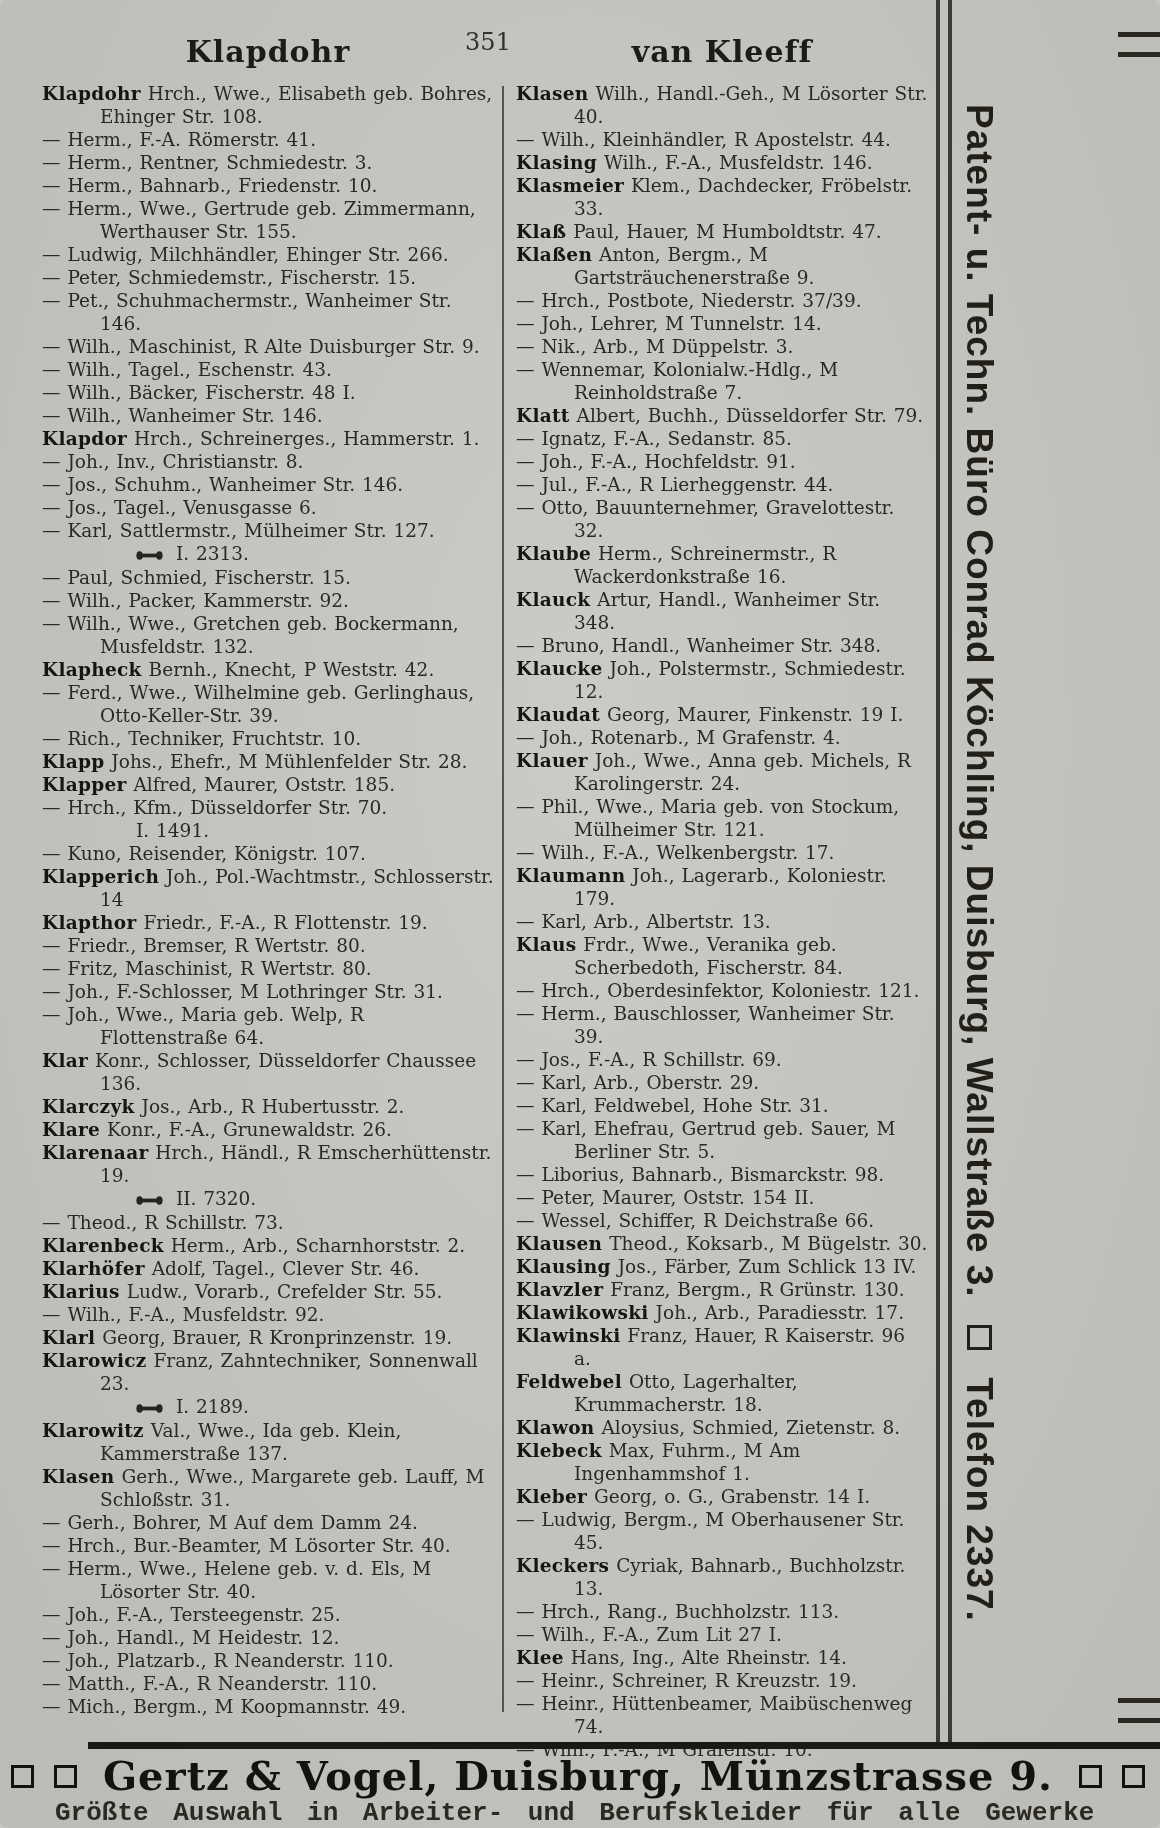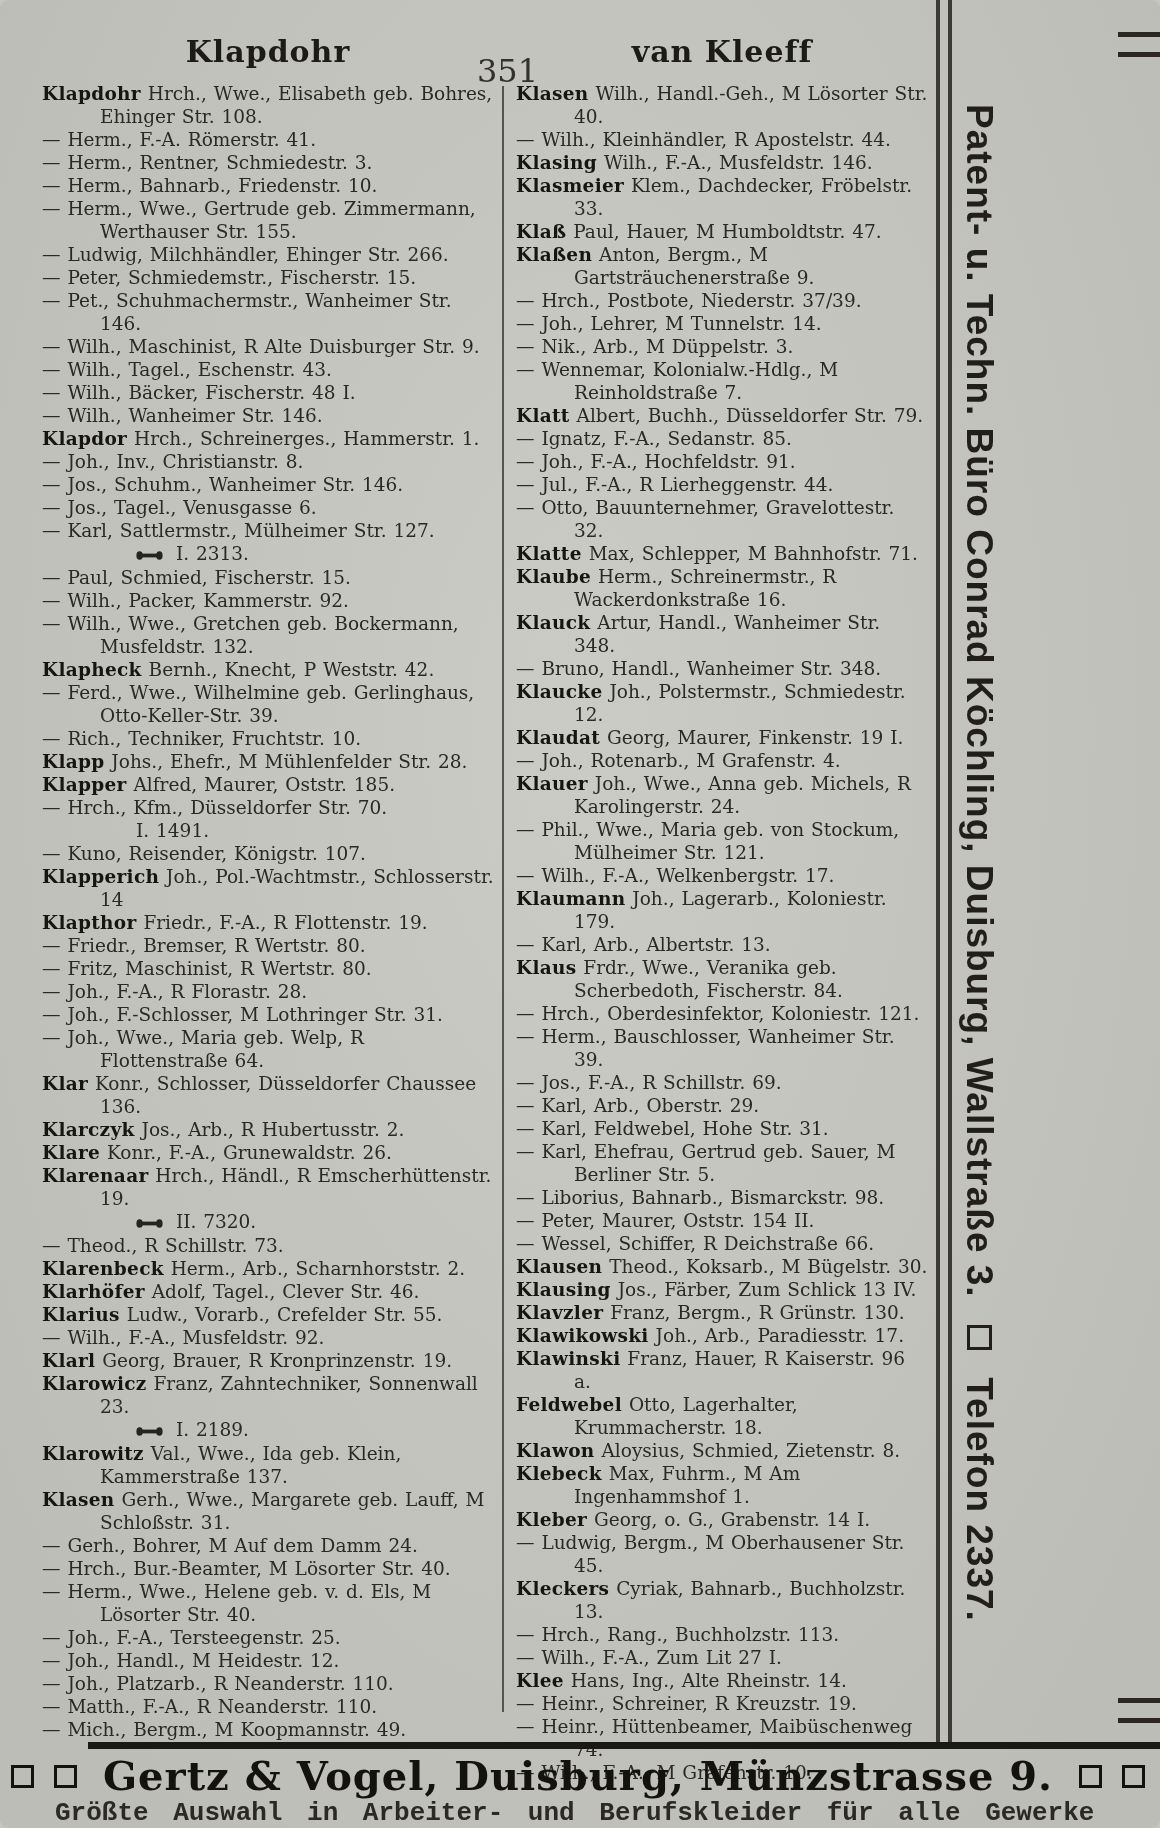--- a/index.html
+++ b/index.html
@@ -13,22 +13,22 @@
   }
   .page{position:absolute;inset:0;
     background:
       radial-gradient(ellipse at 50% 40%, rgba(255,255,255,0.08), rgba(0,0,0,0.05) 90%),
       #c6c7c1;
     border-radius: 9px;
   }
   
   .hdr-left{position:absolute;top:34px;left:42px;width:452px;text-align:center;
     font-weight:bold;font-size:30px;letter-spacing:1px;color:#1d1b15;}
-  .hdr-num{position:absolute;top:52px;left:438px;width:100px;text-align:right;
-    font-size:32px;color:#33312a;}
+  .hdr-num{position:absolute;top:28px;left:438px;width:100px;text-align:center;
+    font-size:24px;color:#33312a;}
   .hdr-right{position:absolute;top:34px;left:516px;width:412px;text-align:center;
     font-weight:bold;font-size:30px;letter-spacing:1px;color:#1d1b15;}
   
   .col{position:absolute;top:82px;font-size:18.5px;line-height:23px;}
   .col-left{left:42px;width:452px;}
   .col-right{left:516px;width:412px;}
   .divider{position:absolute;top:86px;left:502px;width:2px;height:1626px;background:#56544b;}
   .entry{padding-left:58px;text-indent:-58px;word-spacing:1px;}
   .entry.group{margin-top:0;}
   .entry .name{font-weight:bold;letter-spacing:0.3px;color:#17150f;}
@@ -100,21 +100,20 @@
       <div class="entry">— Ferd., Wwe., Wilhelmine geb. Gerlinghaus, Otto-Keller-Str. 39.</div>
       <div class="entry">— Rich., Techniker, Fruchtstr. 10.</div>
       <div class="entry group"><span class="name">Klapp</span> Johs., Ehefr., M Mühlenfelder Str. 28.</div>
       <div class="entry group"><span class="name">Klapper</span> Alfred, Maurer, Oststr. 185.</div>
       <div class="entry">— Hrch., Kfm., Düsseldorfer Str. 70.<div class="phone-line"> I. 1491.</div></div>
       <div class="entry">— Kuno, Reisender, Königstr. 107.</div>
       <div class="entry group"><span class="name">Klapperich</span> Joh., Pol.-Wachtmstr., Schlosserstr. 14</div>
       <div class="entry group"><span class="name">Klapthor</span> Friedr., F.-A., R Flottenstr. 19.</div>
       <div class="entry">— Friedr., Bremser, R Wertstr. 80.</div>
       <div class="entry">— Fritz, Maschinist, R Wertstr. 80.</div>
-      <div class="entry">— Joh., F.-A., R Florastr. 28.</div>
       <div class="entry">— Joh., F.-Schlosser, M Lothringer Str. 31.</div>
       <div class="entry">— Joh., Wwe., Maria geb. Welp, R Flottenstraße 64.</div>
       <div class="entry group"><span class="name">Klar</span> Konr., Schlosser, Düsseldorfer Chaussee 136.</div>
       <div class="entry group"><span class="name">Klarczyk</span> Jos., Arb., R Hubertusstr. 2.</div>
       <div class="entry group"><span class="name">Klare</span> Konr., F.-A., Grunewaldstr. 26.</div>
       <div class="entry group"><span class="name">Klarenaar</span> Hrch., Händl., R Emscherhüttenstr. 19.<div class="phone-line"><span class="phone-icon"><svg width="27" height="11" viewBox="0 0 27 11">
               <rect x="3" y="3.6" width="21" height="3.8" fill="#26241e"></rect>
               <ellipse cx="3.6" cy="5.5" rx="3.2" ry="4.3" fill="#26241e"></ellipse>
               <ellipse cx="23.4" cy="5.5" rx="3.2" ry="4.3" fill="#26241e"></ellipse>
             </svg></span> II. 7320.</div></div>
@@ -149,21 +148,20 @@
       <div class="entry group"><span class="name">Klaßen</span> Anton, Bergm., M Gartsträuchenerstraße 9.</div>
       <div class="entry">— Hrch., Postbote, Niederstr. 37/39.</div>
       <div class="entry">— Joh., Lehrer, M Tunnelstr. 14.</div>
       <div class="entry">— Nik., Arb., M Düppelstr. 3.</div>
       <div class="entry">— Wennemar, Kolonialw.-Hdlg., M Reinholdstraße 7.</div>
       <div class="entry group"><span class="name">Klatt</span> Albert, Buchh., Düsseldorfer Str. 79.</div>
       <div class="entry">— Ignatz, F.-A., Sedanstr. 85.</div>
       <div class="entry">— Joh., F.-A., Hochfeldstr. 91.</div>
       <div class="entry">— Jul., F.-A., R Lierheggenstr. 44.</div>
       <div class="entry">— Otto, Bauunternehmer, Gravelottestr. 32.</div>
-      <div class="entry group"><span class="name">Klatte</span> Max, Schlepper, M Bahnhofstr. 71.</div>
       <div class="entry group"><span class="name">Klaube</span> Herm., Schreinermstr., R Wackerdonkstraße 16.</div>
       <div class="entry group"><span class="name">Klauck</span> Artur, Handl., Wanheimer Str. 348.</div>
       <div class="entry">— Bruno, Handl., Wanheimer Str. 348.</div>
       <div class="entry group"><span class="name">Klaucke</span> Joh., Polstermstr., Schmiedestr. 12.</div>
       <div class="entry group"><span class="name">Klaudat</span> Georg, Maurer, Finkenstr. 19 I.</div>
       <div class="entry">— Joh., Rotenarb., M Grafenstr. 4.</div>
       <div class="entry group"><span class="name">Klauer</span> Joh., Wwe., Anna geb. Michels, R Karolingerstr. 24.</div>
       <div class="entry">— Phil., Wwe., Maria geb. von Stockum, Mülheimer Str. 121.</div>
       <div class="entry">— Wilh., F.-A., Welkenbergstr. 17.</div>
       <div class="entry group"><span class="name">Klaumann</span> Joh., Lagerarb., Koloniestr. 179.</div>

